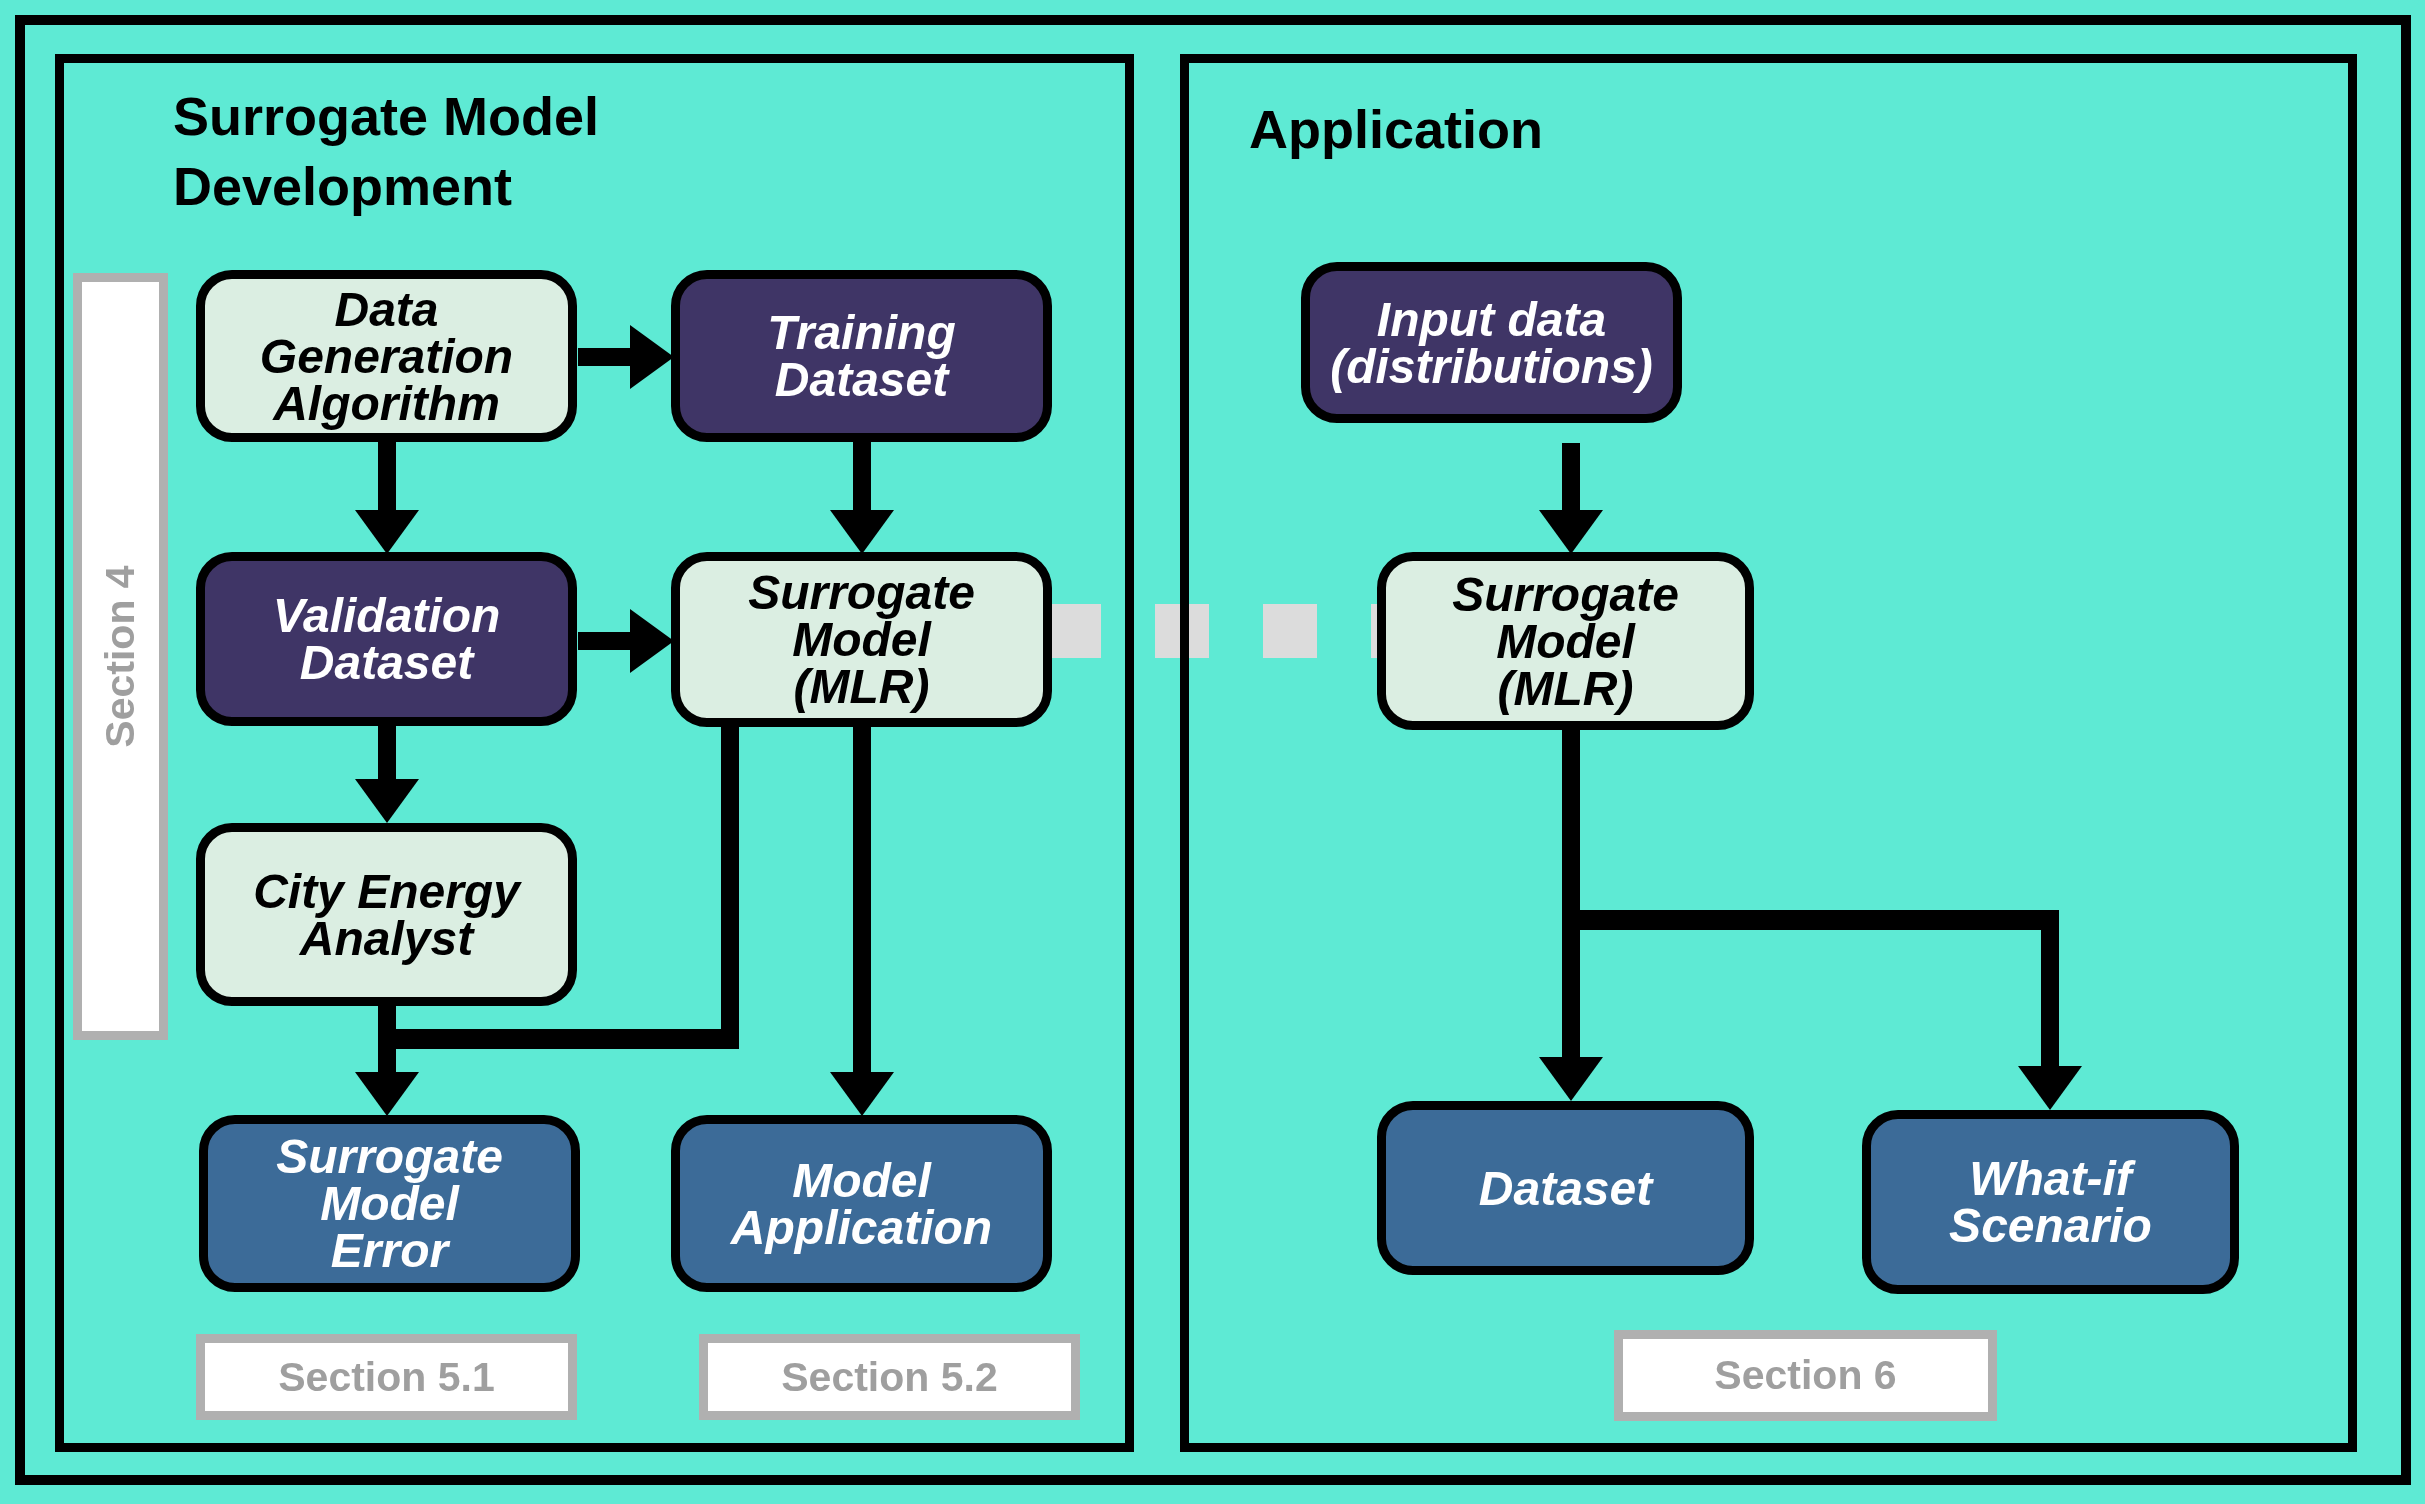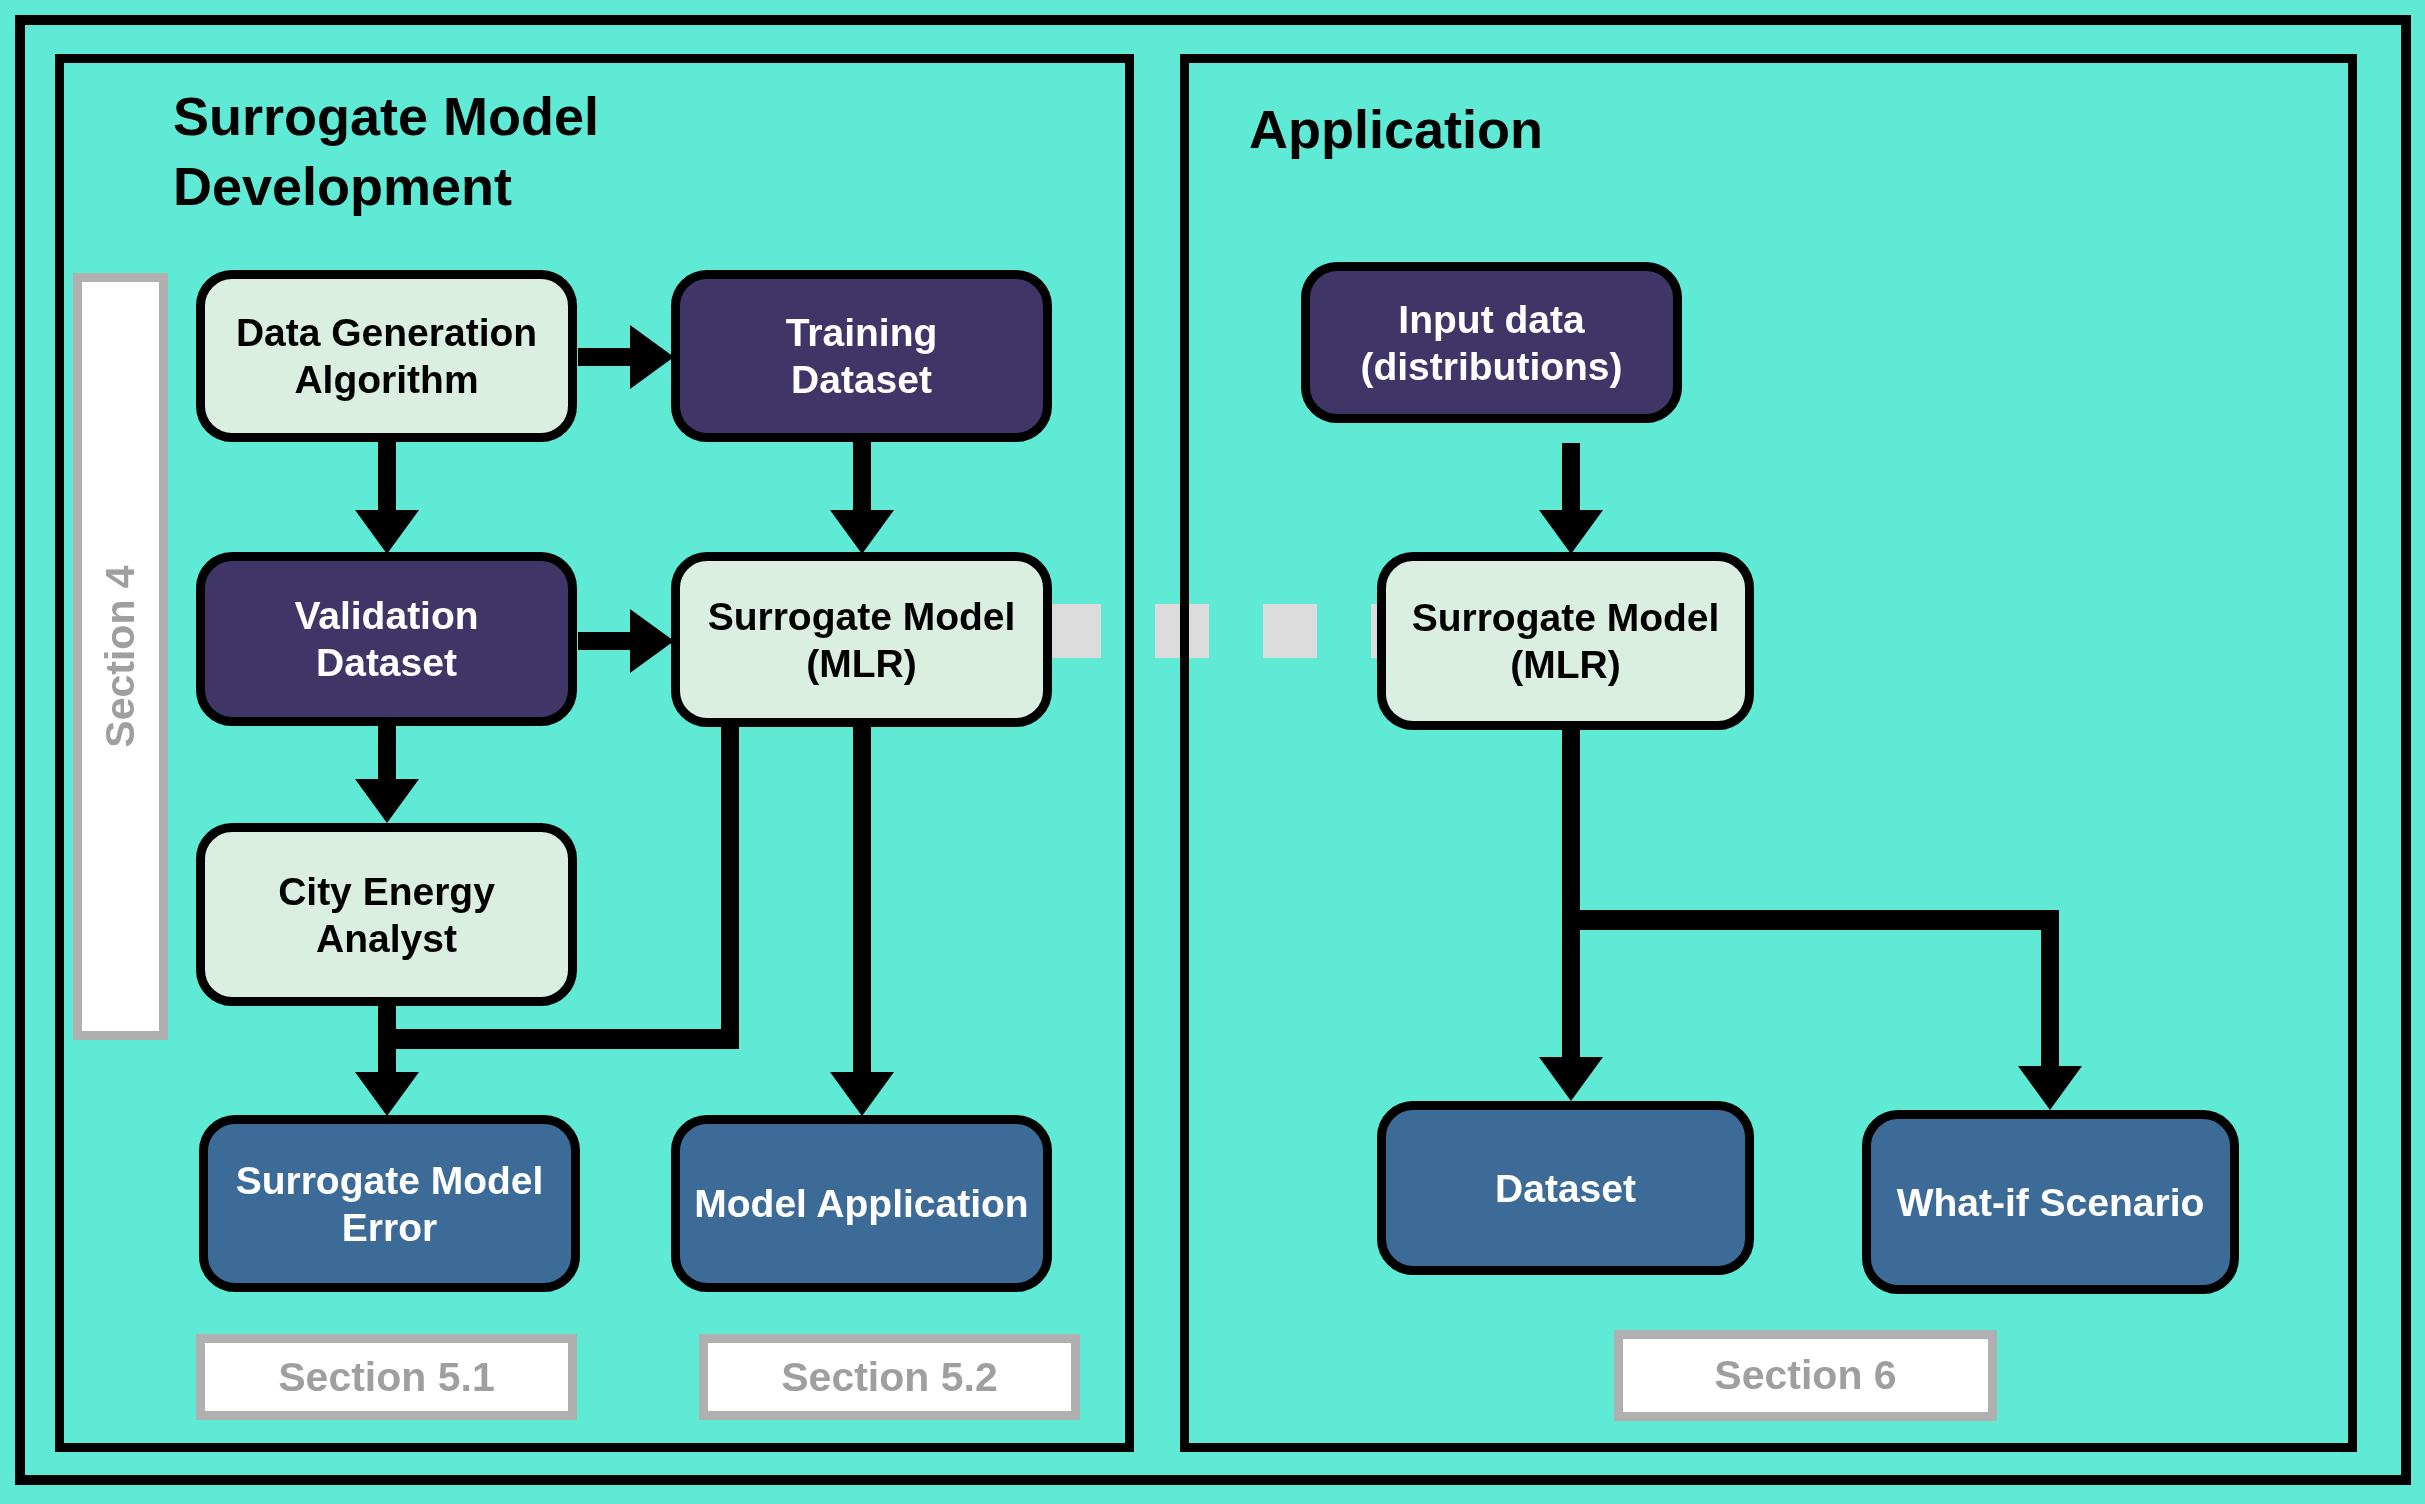--- a/index.html
+++ b/index.html
@@ -7,21 +7,21 @@
     position:relative;width:2426px;height:1505px;background:#5eead4;
     font-family:"Liberation Sans","DejaVu Sans",sans-serif;font-weight:bold;color:#000;
     overflow:hidden;
   }
   .outer-frame{position:absolute;left:15.4px;top:14.6px;width:2396px;height:1470px;
     border:10.5px solid #000;box-sizing:border-box;z-index:2;}
   .panel{position:absolute;border:9.7px solid #000;box-sizing:border-box;background:transparent;z-index:2;}
   .panel-title{position:absolute;font-size:54px;line-height:70px;white-space:pre-line;z-index:4;}
   .node{position:absolute;border:9.7px solid #000;border-radius:36px;box-sizing:border-box;
     display:flex;align-items:center;justify-content:center;text-align:center;
-    font-size:39px;line-height:47px;white-space:pre-line;z-index:5;}
+    font-size:48px;line-height:47px;white-space:pre-line;z-index:5;font-style:italic;}
   .node.green{background:var(--green);color:#000;}
   .node.purple{background:var(--purple);color:#fff;}
   .node.blue{background:var(--blue);color:#fff;}
   .section-tag{position:absolute;border:9.7px solid var(--section-border);box-sizing:border-box;
     background:#fff;color:var(--section-text);font-size:41px;
     display:flex;align-items:center;justify-content:center;text-align:center;z-index:3;}
   .section-tag .rot{transform:rotate(-90deg);white-space:nowrap;}
   .shaft{position:absolute;background:#000;z-index:4;}
   .head-down{position:absolute;width:0;height:0;z-index:4;
     border-left:32px solid transparent;border-right:32px solid transparent;border-top:44px solid #000;}

